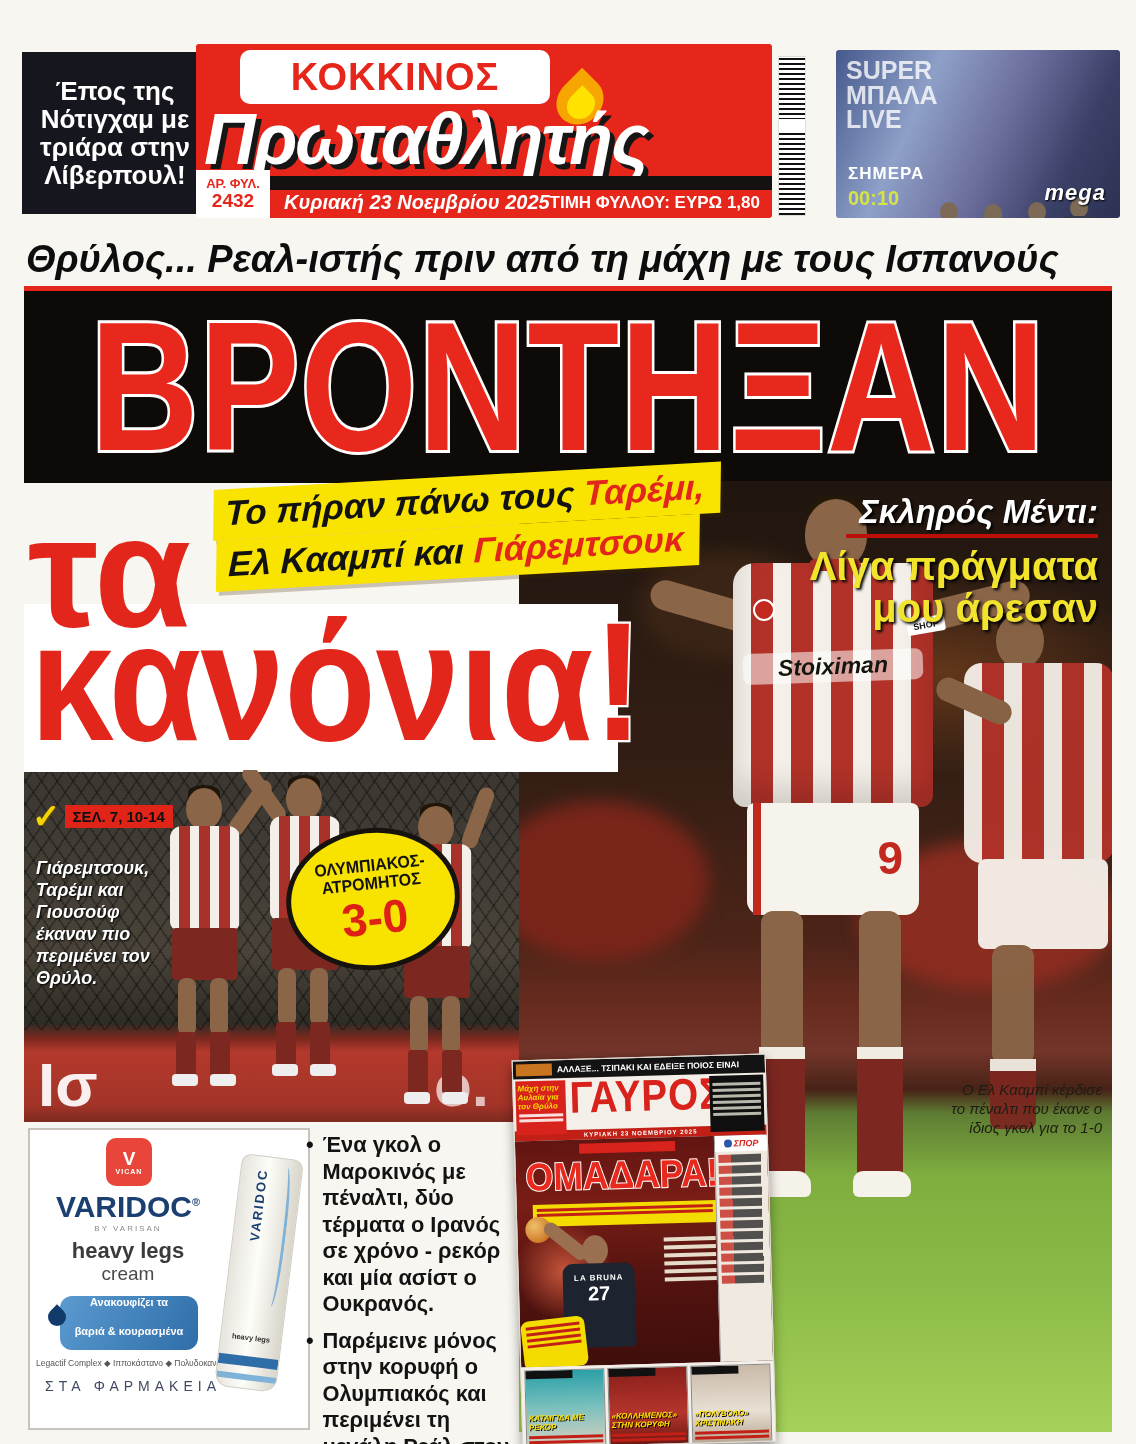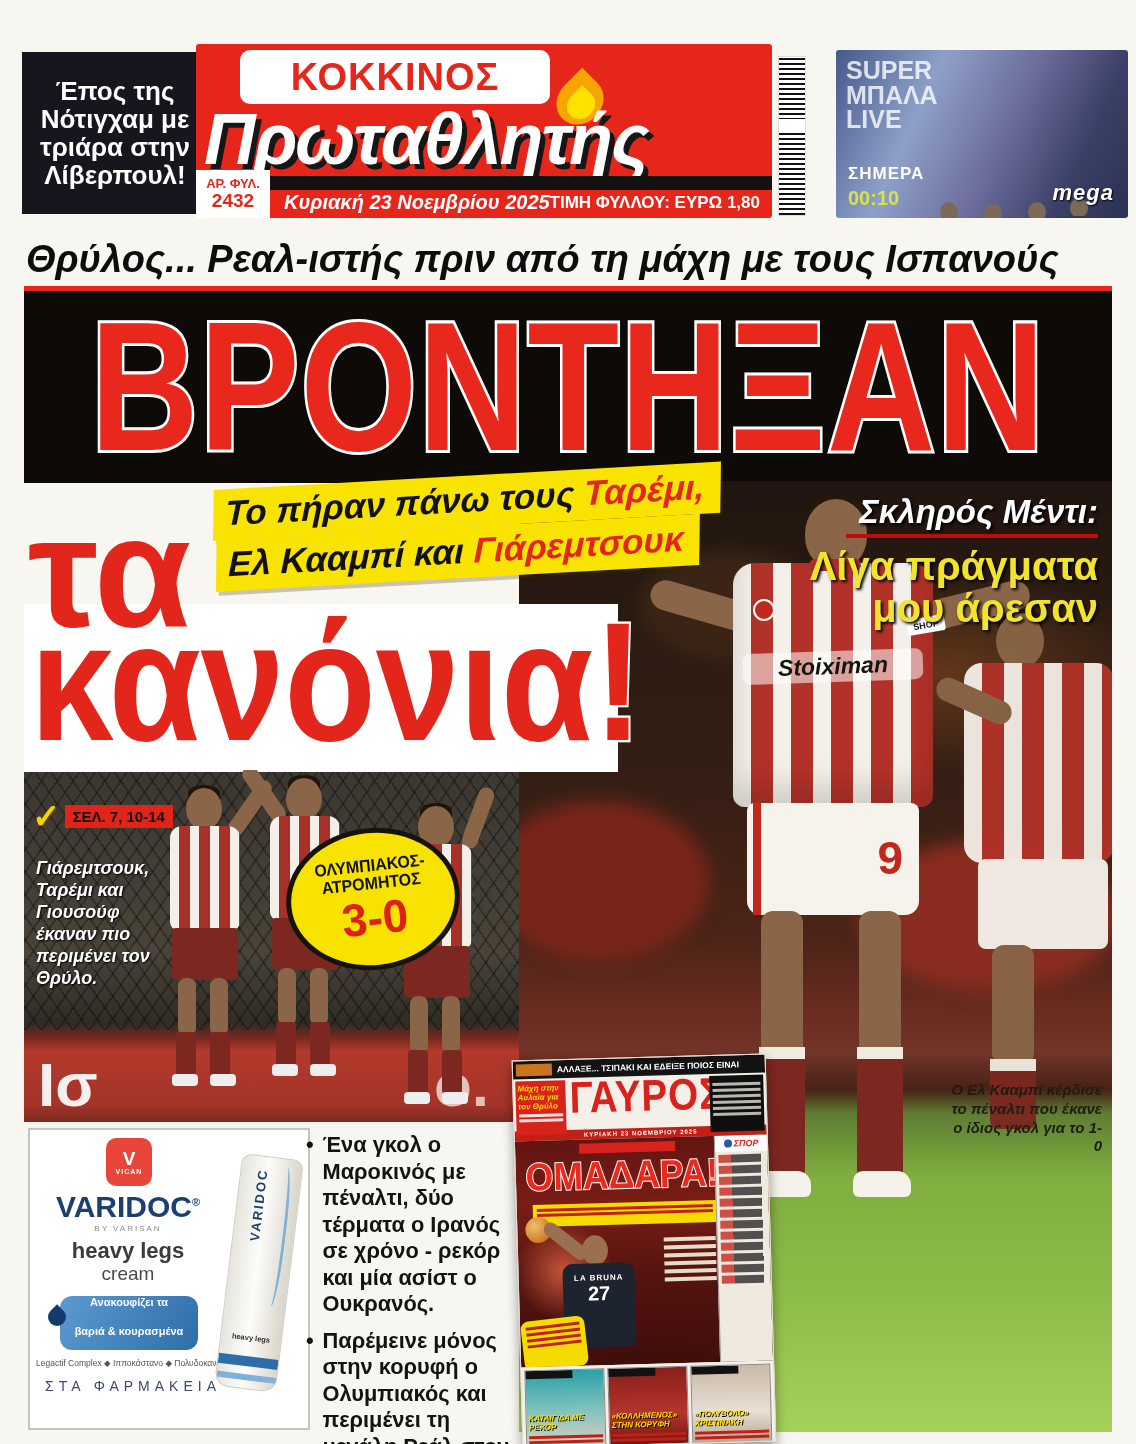--- a/index.html
+++ b/index.html
@@ -31,21 +31,21 @@
   .issue-label{font-size:13px;} .issue-number{font-size:19px;}
   .mast-date{left:88px;bottom:4px;color:#fff;font-weight:900;font-style:italic;font-size:20px;}
   .mast-price{right:12px;bottom:5px;color:#fff;font-weight:900;font-size:17px;}
 
   .barcode{left:778px;top:56px;width:26px;height:158px;border:1px solid #e0ddd5;
     background:repeating-linear-gradient(0deg,#111 0 2px,#fff 2px 5px);}
   .barcode .gap{position:absolute;left:0;top:62px;width:100%;height:14px;background:#fff;}
 
   
   .tv{left:836px;top:50px;width:284px;height:168px;overflow:hidden;border-radius:3px;
-    background:linear-gradient(115deg,#45598c 0%,#8ea0c8 30%,#6d6f9e 55%,#3a3f66 80%,#2c3252 100%);padding-left:8px;}
+    background:linear-gradient(115deg,#45598c 0%,#8ea0c8 30%,#6d6f9e 55%,#3a3f66 80%,#2c3252 100%);}
   .tv-show{left:10px;top:8px;color:rgba(255,255,255,.78);font-weight:900;font-size:25px;line-height:.98;}
   .tv-when{left:12px;bottom:34px;color:#fff;font-weight:700;font-size:17px;letter-spacing:1px;}
   .tv-time{left:12px;bottom:8px;color:#d4e34a;font-weight:900;font-size:20px;}
   .tv-channel{right:14px;bottom:12px;color:#fff;font-weight:900;font-style:italic;font-size:22px;
     text-shadow:1px 1px 2px #000;letter-spacing:1px;}
   .sil{position:absolute;bottom:16px;width:42px;}
   .sil .head{position:absolute;left:12px;top:0;width:18px;height:20px;border-radius:50%;background:#7c6a56;}
   .sil .body{position:absolute;left:2px;top:18px;width:38px;height:104px;border-radius:10px 10px 4px 4px;}
 
   
@@ -73,21 +73,21 @@
   .photo-main{left:519px;top:481px;width:593px;height:951px;overflow:hidden;
     background:
      radial-gradient(ellipse 300px 150px at 72% 20%,rgba(233,122,44,.28),transparent 70%),
      linear-gradient(180deg,#20150f 0%,#2a1b12 16%,#38201400 16%),
      linear-gradient(180deg,#241811 0%,#331e14 30%,#4c2418 48%,#6b2c20 56%,#73352a 60%,#472217 64%,#5e7c33 66.5%,#7fae3f 73%,#8cbb47 85%,#a6d159 100%);}
   .blob{position:absolute;border-radius:50%;filter:blur(9px);}
   .quote{right:14px;top:12px;text-align:right;z-index:8;}
   .quote-kicker{color:#fff;font-size:33px;font-weight:900;font-style:italic;text-shadow:2px 2px 3px #000;}
   .quote-rule{height:4px;width:252px;background:#bd0f08;margin:3px 0 7px auto;}
   .quote-line{color:#f2e42c;font-size:40px;font-weight:900;line-height:1.06;text-shadow:2px 2px 3px #000;}
-  .photo-caption{right:10px;top:600px;width:152px;text-align:right;font-size:15px;font-weight:700;
+  .photo-caption{right:10px;top:600px;width:152px;text-align:right;font-size:15px;font-weight:400;
     font-style:italic;color:#1d1d13;line-height:1.25;z-index:8;}
 
   
   .skin{background:#8a6547;}
   .striped{background:repeating-linear-gradient(90deg,#f4efe8 0 18px,#b23229 18px 40px);}
   .mplayer{left:150px;top:18px;width:330px;height:730px;z-index:7;}
   .mp-head{left:136px;top:0;width:62px;height:70px;border-radius:50% 50% 46% 46%;}
   .mp-hair{left:140px;top:-4px;width:54px;height:26px;border-radius:50% 50% 0 0;background:#241809;}
   .mp-arm-l{left:-20px;top:92px;width:108px;height:30px;border-radius:16px;transform:rotate(16deg);}
   .mp-arm-r{left:246px;top:92px;width:116px;height:30px;border-radius:16px;transform:rotate(-14deg);}

